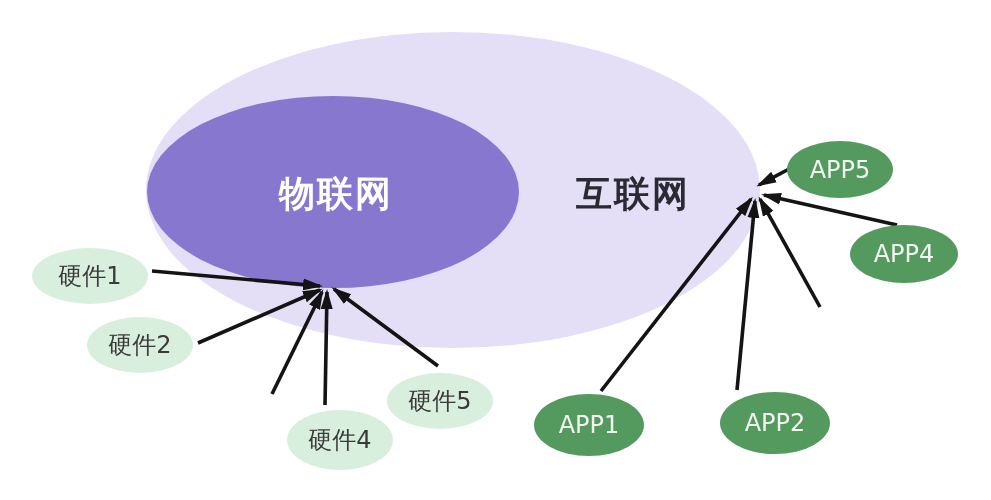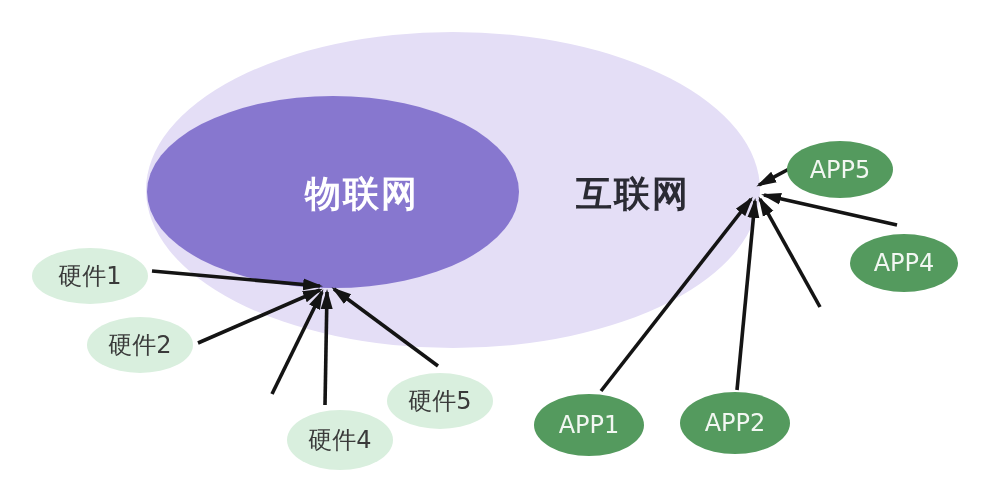--- a/index.html
+++ b/index.html
@@ -69,26 +69,26 @@
 
     <g>
       <line class="arrow" x1="601" y1="391" x2="751" y2="199" marker-end="url(#ah)"></line>
       <line class="arrow" x1="737" y1="390" x2="755" y2="201" marker-end="url(#ah)"></line>
       <line class="arrow" x1="820" y1="307" x2="760" y2="199" marker-end="url(#ah)"></line>
       <line class="arrow" x1="897" y1="225" x2="764" y2="195" marker-end="url(#ah)"></line>
       <line class="arrow" x1="789" y1="169" x2="759" y2="185" marker-end="url(#ah)"></line>
     </g>
   </svg>
 
-  <div class="region-label iot-label" style="left:336px;top:194px;margin-left:26px;">物联网</div>
+  <div class="region-label iot-label" style="left:336px;top:194px;">物联网</div>
   <div class="region-label internet-label" style="left:616px;top:194px;">互联网</div>
 
   <div class="node hw" style="left:32px;top:248px;width:116px;height:56px;">硬件1</div>
   <div class="node hw" style="left:87px;top:317px;width:106px;height:56px;">硬件2</div>
   <div class="node hw" style="left:287px;top:410px;width:106px;height:60px;">硬件4</div>
   <div class="node hw" style="left:387px;top:373px;width:106px;height:56px;">硬件5</div>
 
   <div class="node app" style="left:534px;top:394px;width:110px;height:62px;">APP1</div>
-  <div class="node app" style="left:680px;top:392px;width:110px;height:62px;">APP2</div>
-  <div class="node app" style="left:850px;top:234px;width:108px;height:58px;">APP4</div>
+  <div class="node app" style="left:720px;top:392px;width:110px;height:62px;">APP2</div>
+  <div class="node app" style="left:850px;top:225px;width:108px;height:58px;">APP4</div>
   <div class="node app" style="left:787px;top:141px;width:106px;height:57px;">APP5</div>
 
 </div>
 
 </body></html>

